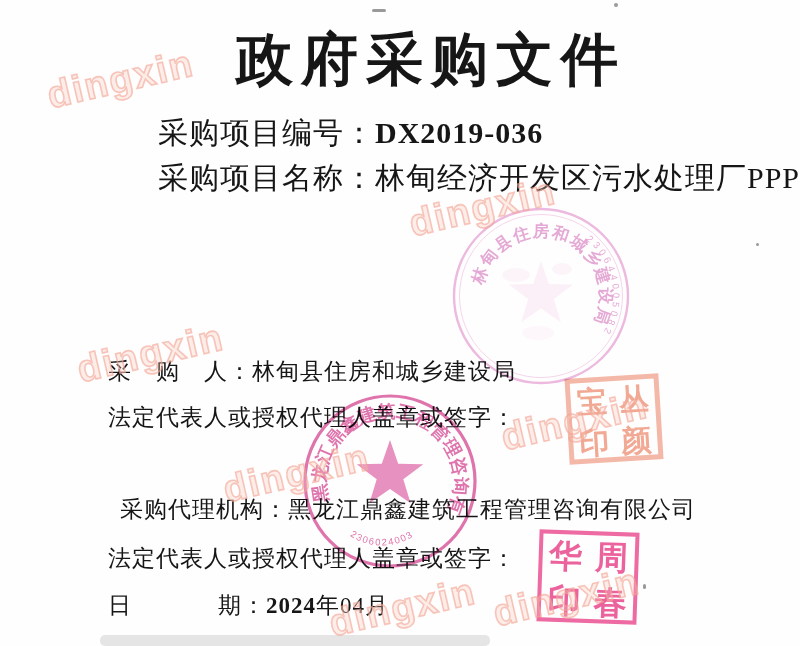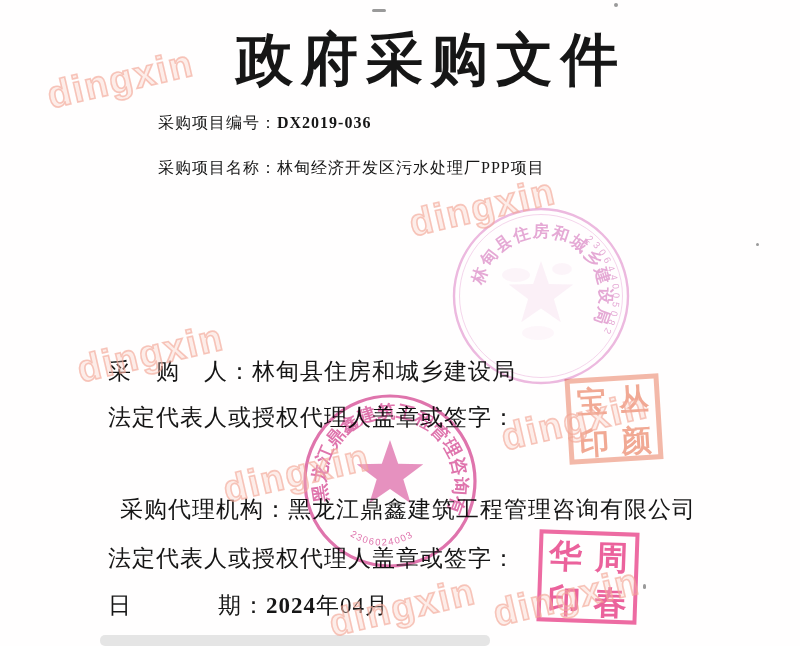--- a/index.html
+++ b/index.html
@@ -7,21 +7,21 @@
     position:relative;width:800px;height:646px;overflow:hidden;
     background:#fffefe;
     font-family:"Liberation Serif","DejaVu Serif",serif;
     color:#161616;
   }
   .title{
     position:absolute;left:236px;top:22px;margin:0;z-index:2;
     font-size:57px;font-weight:bold;letter-spacing:8px;white-space:nowrap;text-align:center;
   }
   .t-line{position:absolute;z-index:2;font-size:23px;white-space:nowrap;letter-spacing:1px;}
-  .t-line.big{font-size:16px;}
+  .t-line.big{font-size:30px;}
   .b{font-weight:bold;}
   .date-gap{display:inline-block;width:86px;}
   
   .wm{
     position:absolute;z-index:6;white-space:nowrap;
     font-family:"Liberation Sans","DejaVu Sans",sans-serif;
     font-weight:bold;font-size:38px;letter-spacing:2px;
     color:rgba(247,198,186,0.30);
     -webkit-text-stroke:1.6px rgba(242,165,148,0.62);
     transform:rotate(-13deg);

